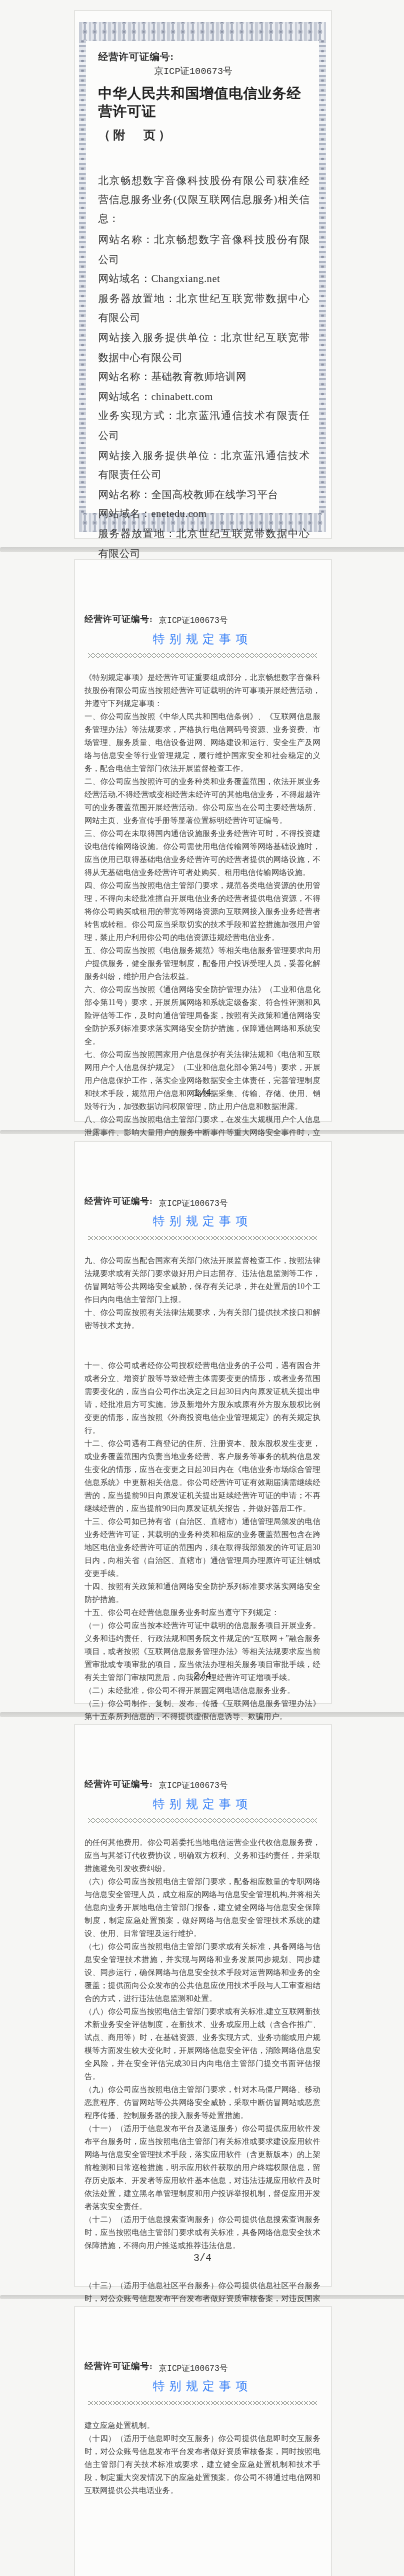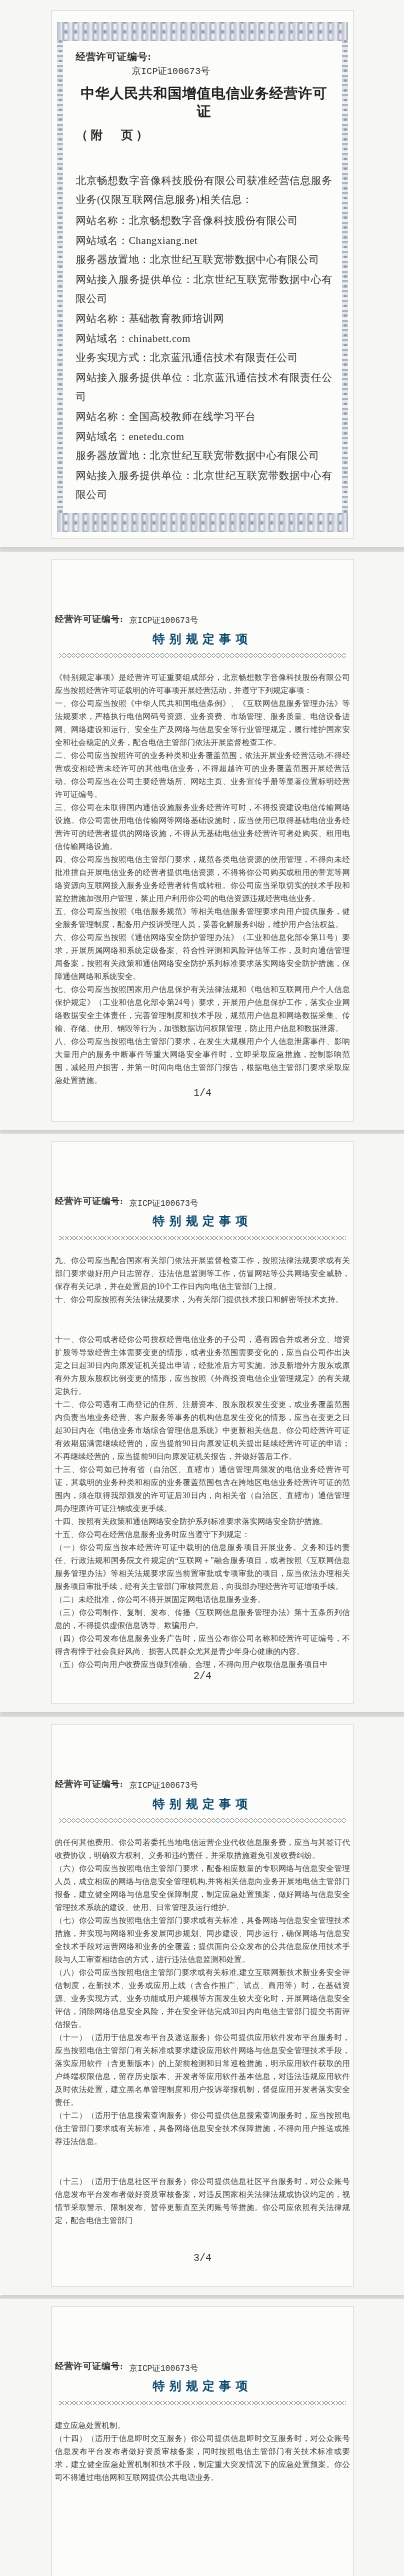--- a/index.html
+++ b/index.html
@@ -5,21 +5,21 @@
   html,body{margin:0;padding:0;}
   body{
     width:405px;
     background:#f6f6f4;
     font-family:"Liberation Serif", serif;
     color:#2e2e2e;
     padding-top:10.3px;
     padding-bottom:4.1px;
   }
   .page{
-    width:303px;
+    width:258px;
     margin:0 auto;
     background:#fcfcfb;
     border:0.5px solid #e3e3e0;
     box-sizing:border-box;
     position:relative;
   }
   .page-sep{
     height:4.1px;
     background:linear-gradient(#cfcfcd,#dededb);
     margin:8.2px 0 7.2px 0;
@@ -52,48 +52,48 @@
     position:absolute; left:18.5px; right:15.5px; top:30px; bottom:26px;
     padding:9.3px 5.2px 0 5.2px;
   }
   .cert-no-row{ font-size:9.8px; font-weight:bold; letter-spacing:0.5px; }
   .cert-no-value{
     font-family:"Liberation Mono", monospace;
     font-weight:normal; font-size:9.3px;
     display:block; margin:1px 0 0 56px; letter-spacing:0;
   }
   .cert-title{
-    text-align:center; font-size:14px; font-weight:bold;
+    text-align:left; font-size:14px; font-weight:bold;
     letter-spacing:0.5px; margin-top:7.2px; color:#222;
   }
   .cert-subtitle{
     text-align:left; font-size:12px; font-weight:bold;
     letter-spacing:3.1px; margin-top:6.2px;
   }
   .cert-intro{
     font-size:10.3px; line-height:19px; margin-top:27px;
     text-align:justify; letter-spacing:0.3px;
   }
   .cert-lines{ margin-top:2.1px; }
   .cert-line{
     font-size:10.3px; line-height:19.6px; text-align:justify;
     letter-spacing:0.3px;
   }
   
-  .sp{ height:563px; padding:0 3px; box-sizing:border-box; }
+  .sp{ height:563px; padding:0 10px; box-sizing:border-box; }
   .sp-head{
     padding-top:54px; font-size:8.8px; font-weight:bold; letter-spacing:0.5px;
   }
   .sp-head .num{
     font-family:"Liberation Mono", monospace; font-weight:normal;
     font-size:8.2px; letter-spacing:0; position:relative; top:1.5px; margin-left:3.1px;
   }
   .sp-title{
-    text-align:center; font-size:12px; font-weight:bold;
-    letter-spacing:4.6px; margin-top:5.2px; color:#0c4a6e;
+    text-align:center; font-size:12px; font-weight:normal;
+    letter-spacing:4.6px; margin-top:5.2px; color:#3b82f6;
   }
   .zigzag{
     height:4.6px; margin:5.2px auto 0 auto; width:97%;
     background:
       repeating-linear-gradient(135deg, #a0a59e 0 0.8px, rgba(0,0,0,0) 0.8px 3.3px),
       repeating-linear-gradient(45deg, #9aa098 0 0.8px, rgba(0,0,0,0) 0.8px 3.3px);
     opacity:0.85;
   }
   .sp-body{ margin-top:13.4px; }
   .sp-par{
@@ -196,20 +196,21 @@
     <span>经营许可证编号:</span>
     <span class="num">京ICP证100673号</span>
   </div>
   <div class="sp-title">特别规定事项</div>
   <div class="zigzag"></div>
   <div class="sp-body">
     <p class="sp-par">的任何其他费用。你公司若委托当地电信运营企业代收信息服务费，应当与其签订代收费协议，明确双方权利、义务和违约责任，并采取措施避免引发收费纠纷。</p>
     <p class="sp-par">（六）你公司应当按照电信主管部门要求，配备相应数量的专职网络与信息安全管理人员，成立相应的网络与信息安全管理机构,并将相关信息向业务开展地电信主管部门报备，建立健全网络与信息安全保障制度，制定应急处置预案，做好网络与信息安全管理技术系统的建设、使用、日常管理及运行维护。</p>
     <p class="sp-par">（七）你公司应当按照电信主管部门要求或有关标准，具备网络与信息安全管理技术措施，并实现与网络和业务发展同步规划、同步建设、同步运行，确保网络与信息安全技术手段对运营网络和业务的全覆盖；提供面向公众发布的公共信息应使用技术手段与人工审查相结合的方式，进行违法信息监测和处置。</p>
     <p class="sp-par">（八）你公司应当按照电信主管部门要求或有关标准,建立互联网新技术新业务安全评估制度，在新技术、业务或应用上线（含合作推广、试点、商用等）时，在基础资源、业务实现方式、业务功能或用户规模等方面发生较大变化时，开展网络信息安全评估，消除网络信息安全风险，并在安全评估完成30日内向电信主管部门提交书面评估报告。</p>
+    <p class="sp-par">（九）你公司应当按照电信主管部门要求，针对木马僵尸网络、移动恶意程序、仿冒网站等公共网络安全威胁，采取中断仿冒网站或恶意程序传播、控制服务器的接入服务等处置措施。</p>
     <p class="sp-par">（十一）（适用于信息发布平台及递送服务）你公司提供应用软件发布平台服务时，应当按照电信主管部门有关标准或要求建设应用软件网络与信息安全管理技术手段，落实应用软件（含更新版本）的上架前检测和日常巡检措施，明示应用软件获取的用户终端权限信息，留存历史版本、开发者等应用软件基本信息，对违法违规应用软件及时依法处置，建立黑名单管理制度和用户投诉举报机制，督促应用开发者落实安全责任。</p>
     <p class="sp-par">（十二）（适用于信息搜索查询服务）你公司提供信息搜索查询服务时，应当按照电信主管部门要求或有关标准，具备网络信息安全技术保障措施，不得向用户推送或推荐违法信息。</p>
     <p class="sp-par gap-top">（十三）（适用于信息社区平台服务）你公司提供信息社区平台服务时，对公众账号信息发布平台发布者做好资质审核备案，对违反国家相关法律法规或协议约定的，视情节采取警示、限制发布、暂停更新直至关闭账号等措施。你公司应依照有关法律规定，配合电信主管部门</p>
   </div>
   <div class="page-no">3/4</div>
 </div>
 
 <div class="page-sep"></div>
 
 <div class="page sp">

